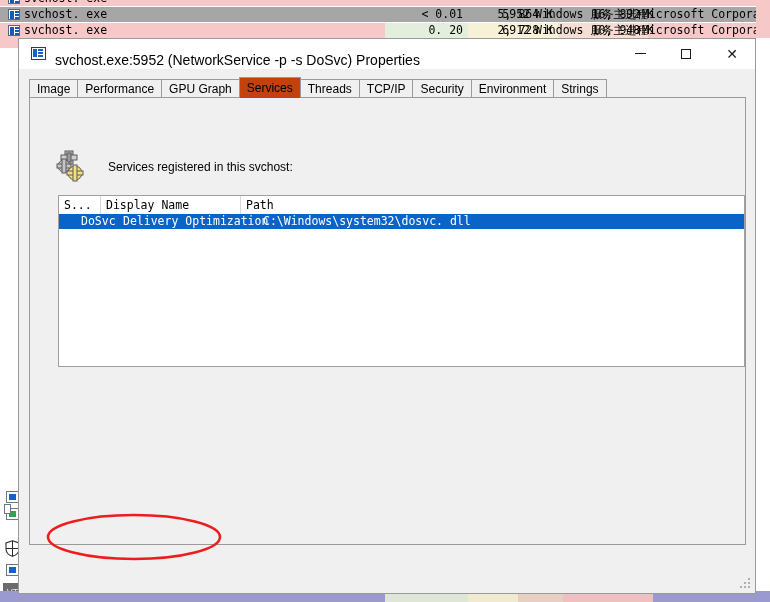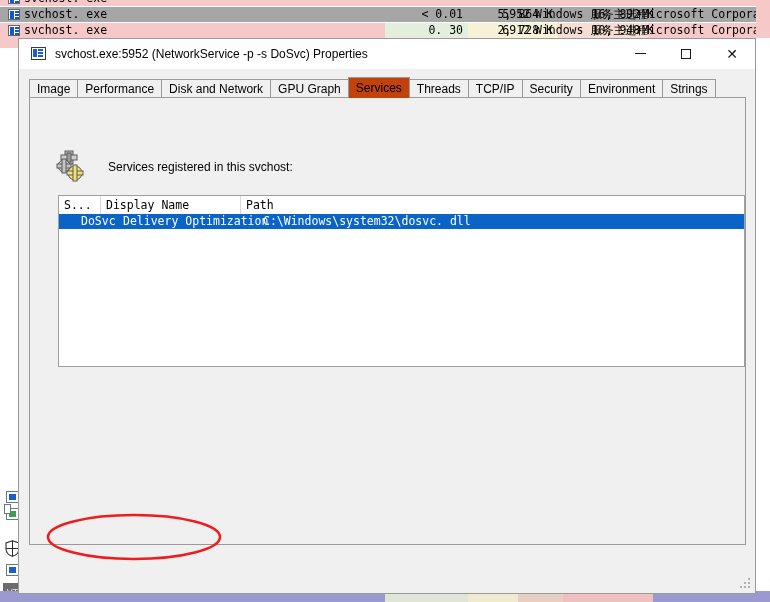--- a/index.html
+++ b/index.html
@@ -69,22 +69,22 @@
   #title-icon {
     position: absolute; left: 12px; top: 8px; width: 15px; height: 13px;
     border: 1.5px solid #2c3e55; background:#fff; box-sizing: border-box;
   }
   #title-icon span { position:absolute; display:block; }
   #title-icon .blk { left:1px; top:1px; width:4px; height:8px; background:#1a5fc8; }
   #title-icon .l1  { left:6px; top:1px; width:5px; height:2px; background:#1a5fc8; }
   #title-icon .l2  { left:6px; top:4px; width:5px; height:2px; background:#1a5fc8; }
   #title-icon .l3  { left:6px; top:7px; width:5px; height:2px; background:#1a5fc8; }
   #title-text {
-    position: absolute; left: 36px; top: 6px;
-    font-size: 12px; color: #000; line-height: 18px; white-space: nowrap;
+    position: absolute; left: 36px; top: 12px;
+    font-size: 14px; color: #000; line-height: 18px; white-space: nowrap;
   }
   .wbtn {
     position: absolute; top: 0; width: 46px; height: 29px;
     display: flex; align-items: center; justify-content: center;
     font-size: 14px; color: #1a1a1a; cursor: default; background: transparent;
   }
   #btn-min { right: 92px; }
   #btn-max { right: 46px; }
   #btn-close { right: 0px; }
   .wbtn .glyph-min { width: 11px; height: 1px; background: #1a1a1a; display:block; }
@@ -189,21 +189,21 @@
     </div>
 
     <div class="proc-row" style="top:23px;">
       <div class="seg" style="left:0;width:385px;background:#f6c8c8;"></div>
       <div class="seg" style="left:385px;width:83px;background:#e3eedd;"></div>
       <div class="seg" style="left:468px;width:90px;background:#f7f2d7;"></div>
       <div class="seg" style="left:558px;width:90px;background:#f6ded2;"></div>
       <div class="seg" style="left:648px;width:122px;background:#f6c8c8;"></div>
       <div class="proc-icon"></div>
       <div class="cell c-name">svchost. exe</div>
-      <div class="cell c-cpu">0. 30</div>
+      <div class="cell c-cpu">0. 20</div>
       <div class="cell c-priv">2, 728 K</div>
       <div class="cell c-ws">10, 948 K</div>
       <div class="cell c-pid">6912</div>
       <div class="cell c-desc">Windows 服务主进程</div>
       <div class="cell c-comp">Microsoft Corporation</div>
     </div>
 
     <div style="position:absolute;left:0;top:38px;width:770px;height:10px;background:#f6c8c8;"></div>
     <div style="position:absolute;left:756px;top:0px;width:14px;height:38px;background:#f6c8c8;"></div>
     <div style="position:absolute;left:756px;top:38px;width:14px;height:553px;background:#ffffff;"></div>
@@ -255,21 +255,20 @@
         <span class="glyph-max"></span>
       </div>
       <div class="wbtn" id="btn-close">
         <span class="glyph-close">✕</span>
       </div>
     </div>
 
     <div id="tabstrip">
       <div class="tab"><span>Image</span></div>
       <div class="tab"><span>Performance</span></div>
-      <div class="tab"><span>Disk and Network</span></div>
       <div class="tab"><span>GPU Graph</span></div>
       <div class="tab active"><span>Services</span></div>
       <div class="tab"><span>Threads</span></div>
       <div class="tab"><span>TCP/IP</span></div>
       <div class="tab"><span>Security</span></div>
       <div class="tab"><span>Environment</span></div>
       <div class="tab"><span>Strings</span></div>
     </div>
 
     <div id="tabpanel">

